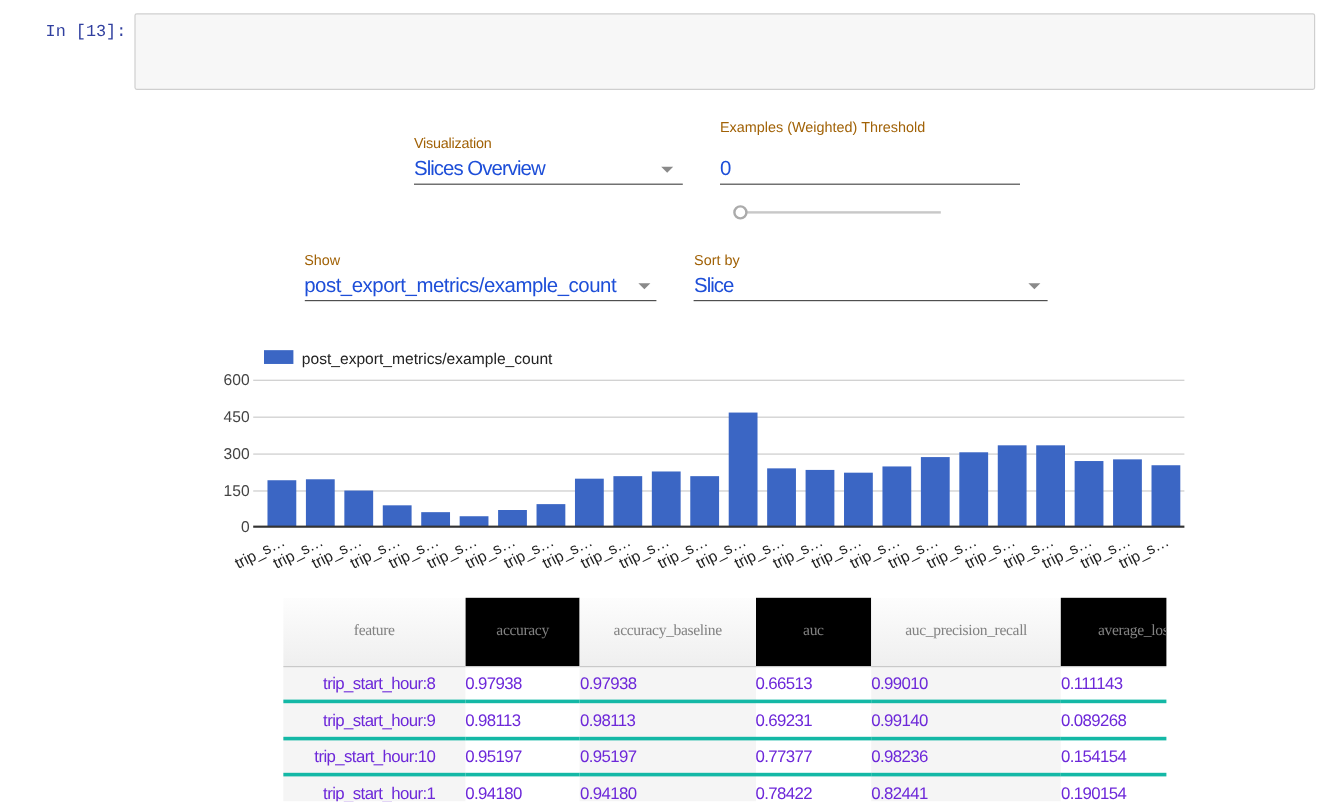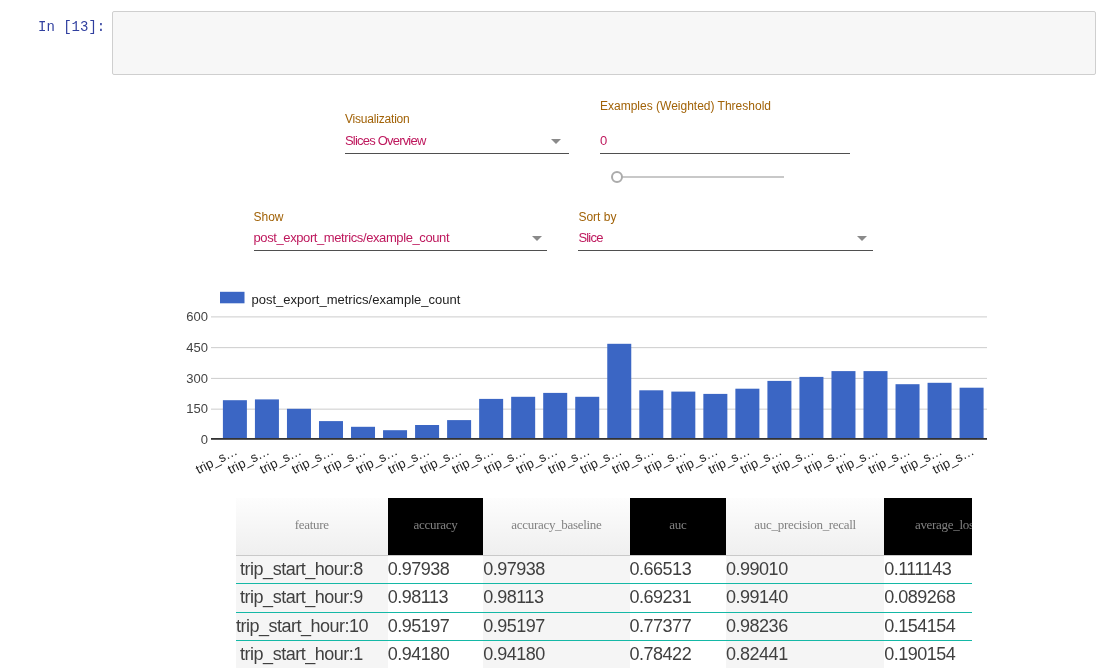--- a/index.html
+++ b/index.html
@@ -8,37 +8,37 @@
   #prompt { position:absolute; left:38px; top:19px; font-family:"Liberation Mono",monospace;
             font-size:14px; line-height:17px; color:#303f9f; white-space:pre; }
   #cellbox { position:absolute; left:112px; top:11px; width:982px; height:62px;
              background:#f7f7f7; border:1px solid #cfcfcf; border-radius:2px; }
   #code { position:absolute; left:117px; top:19px; font-family:"Liberation Mono",monospace;
           font-size:14px; line-height:17px; color:#000; white-space:pre; }
   #code .cm { color:#408080; font-style:italic; }
   #code .st { color:#ba2121; }
   
   .wlabel { position:absolute; font-size:12px; color:#a16207; }
-  .wval { position:absolute; font-size:13px; line-height:20px; color:#be185d; }
+  .wval { position:absolute; font-size:17px; line-height:20px; color:#1d4ed8; }
   .uline { position:absolute; height:1.5px; background:#4f4f4f; }
   .arrow { position:absolute; width:0; height:0; border-left:5.5px solid transparent;
            border-right:5.5px solid transparent; border-top:5.2px solid #8a8a8a; }
   
   #slidertrack { position:absolute; left:622px; top:175.7px; width:162px; height:2px; background:#c8c8c8; }
   #sliderknob { position:absolute; left:610.5px; top:170.7px; width:12px; height:12px; box-sizing:border-box;
                border:2px solid #ababab; border-radius:50%; background:#fff; }
   
   .tablewrap { position:absolute; left:236px; top:498px; width:736px; height:170px; overflow:hidden; }
   .mtable { border-collapse:collapse; table-layout:fixed; width:773.2px; }
   .mtable th { height:54.5px; font-weight:normal; font-size:13px; color:#828282; letter-spacing:-0.3px;
                text-align:center; padding:0 0 2px 0; border-bottom:1px solid #c9c9c9;font-family:Liberation Serif, serif; }
   .mtable th.hg { background:linear-gradient(180deg,#fdfdfd 0%,#efefef 100%); }
   .mtable th.hw { background:#000000; }
-  .mtable td { height:27.5px; font-size:18px; color:#404040; letter-spacing:-0.5px; padding:0;
-               border-bottom:1px solid #14b8a6; }
+  .mtable td { height:27.5px; font-size:14px; color:#6d28d9; letter-spacing:-0.5px; padding:0;
+               border-bottom:3px solid #14b8a6; }
   .mtable td.cg { background:#f5f5f5; }
   .mtable td.cw { background:#ffffff; }
   .mtable td.feat { text-align:right; padding-right:25px; }
   .mtable td.num { text-align:left; padding-right:22.8px; }
 </style></head>
 <body>
 <div id="page">
   <div id="prompt">In [13]:</div>
   <div id="cellbox"></div>
 

